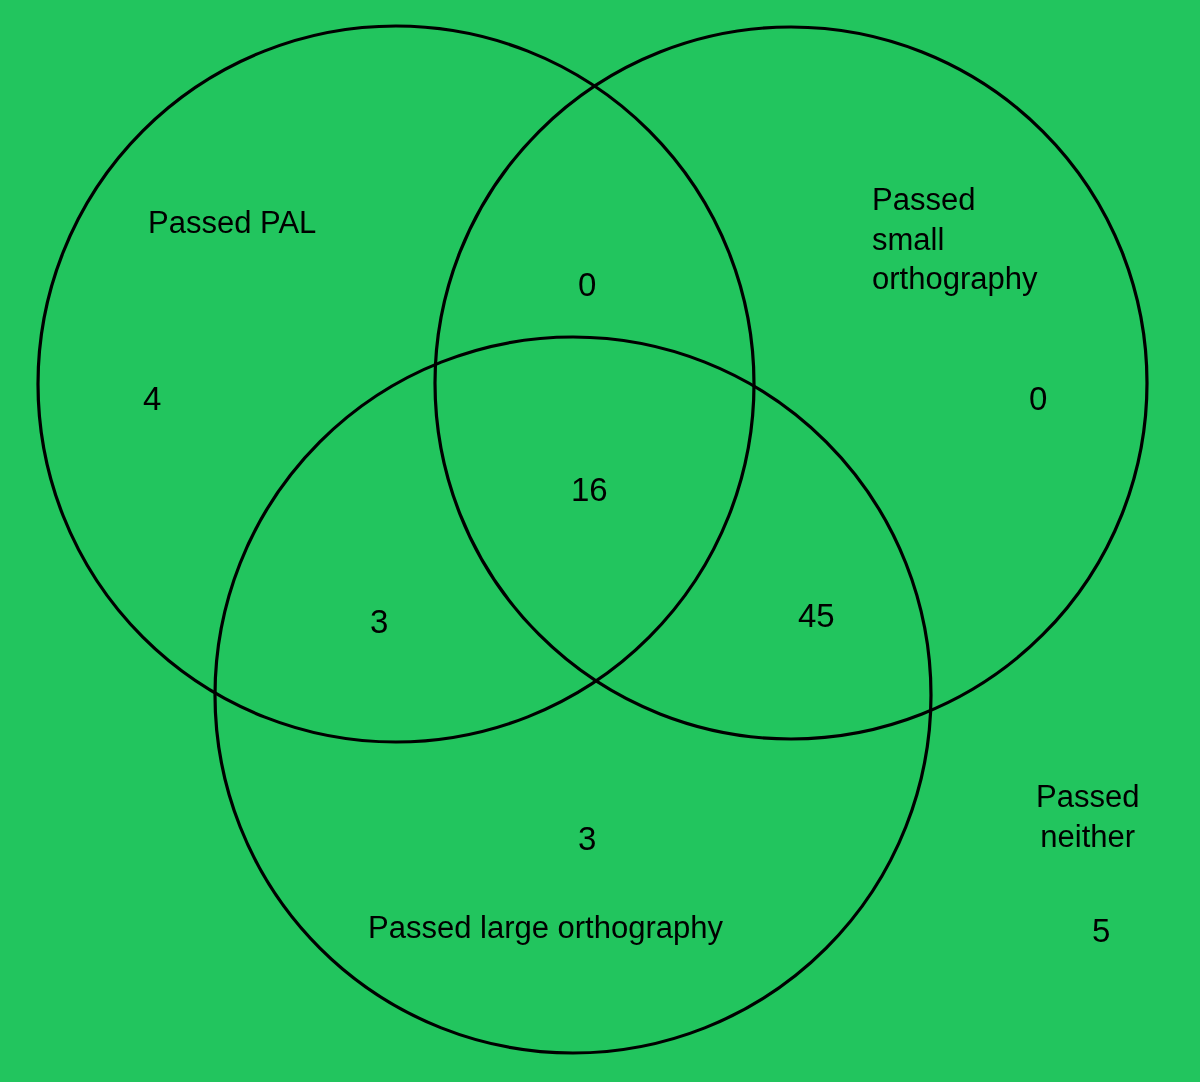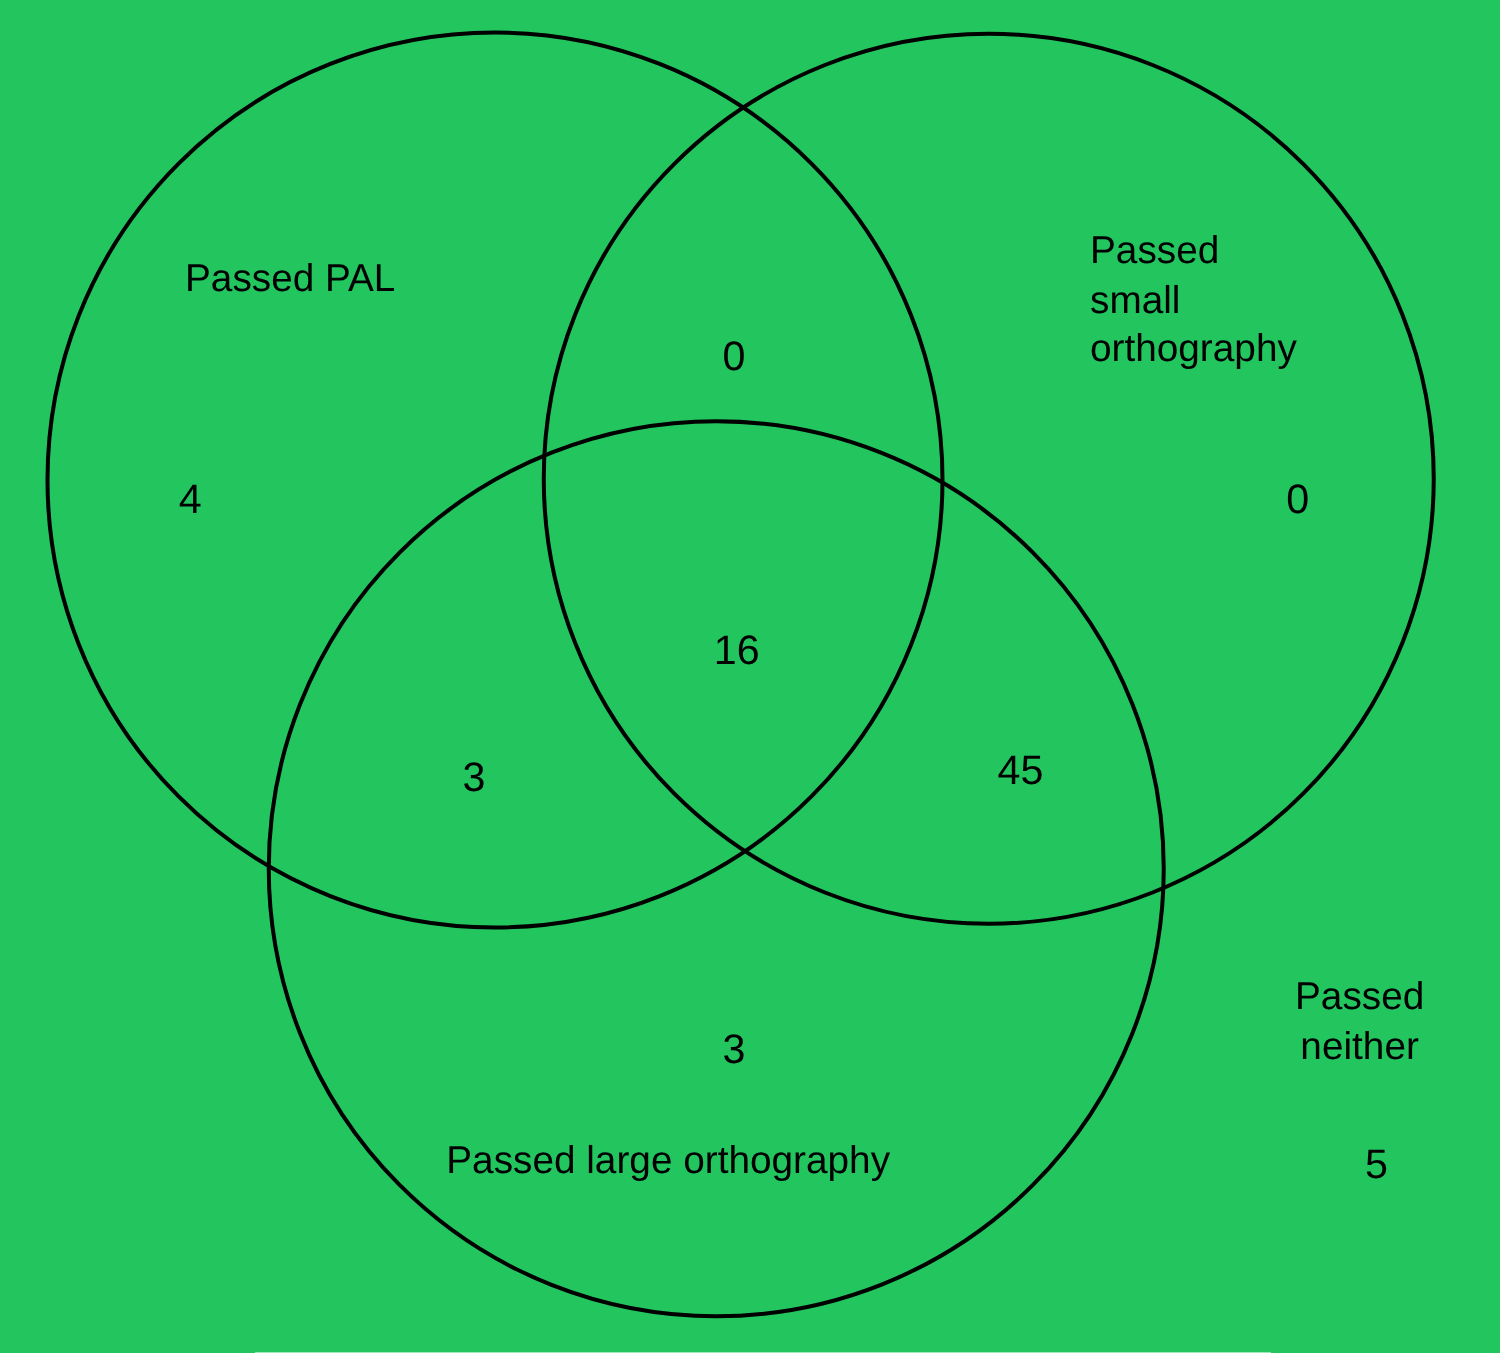--- a/index.html
+++ b/index.html
@@ -42,30 +42,30 @@
     font-size: 31px;
     font-weight: 400;
   }
   .count-label {
     font-size: 33px;
     font-weight: 400;
   }
   
   #label-pal         { left: 148px; top: 203px; }
   #label-small       { left: 872px; top: 180px; }
-  #label-large       { left: 357px; top: 908px; }
+  #label-large       { left: 368px; top: 908px; }
   #label-neither     { left: 1036px; top: 777px; text-align: center; }
 
   #count-pal-only    { left: 143px; top: 378px; }
   #count-small-only  { left: 1029px; top: 378px; }
   #count-large-only  { left: 578px; top: 818px; }
   #count-pal-small   { left: 578px; top: 264px; }
   #count-pal-large   { left: 370px; top: 601px; }
   #count-small-large { left: 798px; top: 595px; }
-  #count-center      { left: 571px; top: 469px; margin-top: 30px; }
+  #count-center      { left: 571px; top: 469px; }
   #count-neither     { left: 1092px; top: 910px; }
 </style>
 </head>
 <body>
 
 <div id="venn-page">
 
   <svg id="venn-svg" viewBox="0 0 1200 1082" aria-hidden="true">
     <circle class="venn-circle" cx="396" cy="384" r="358"></circle>
     <circle class="venn-circle" cx="791" cy="383" r="356"></circle>

